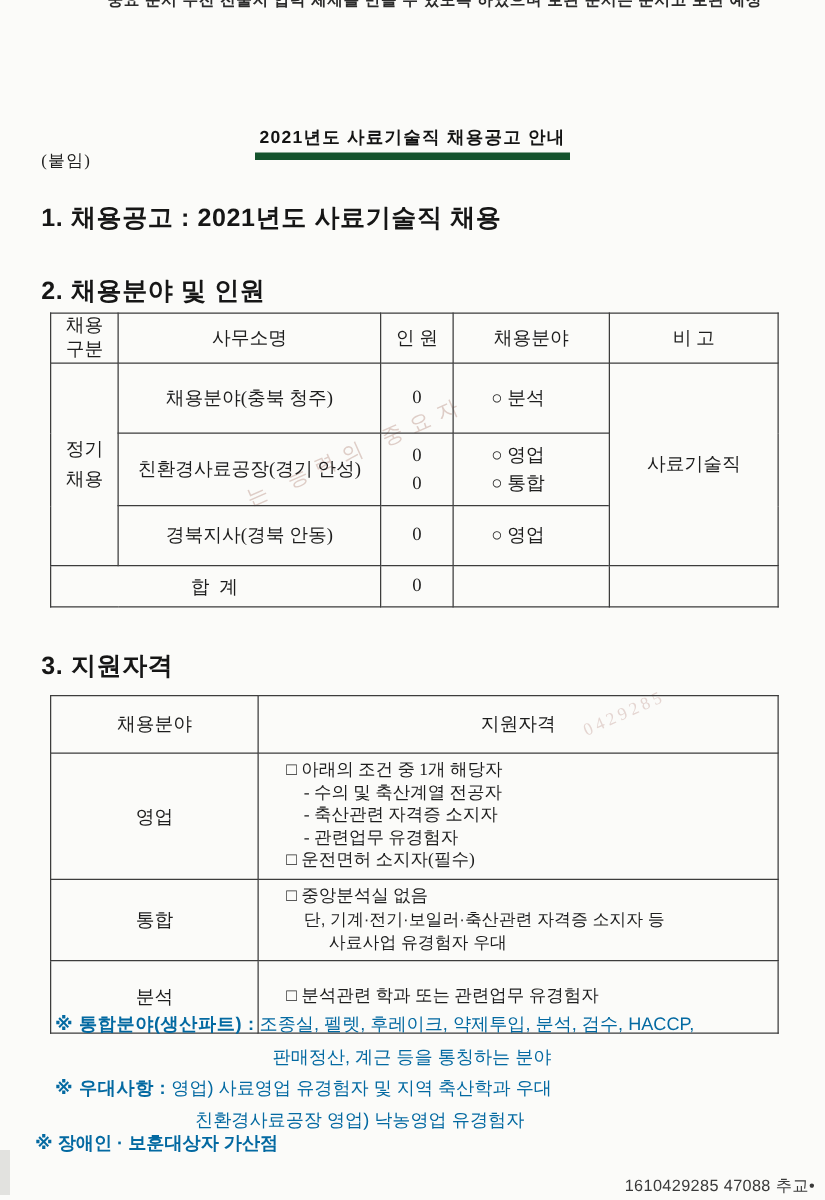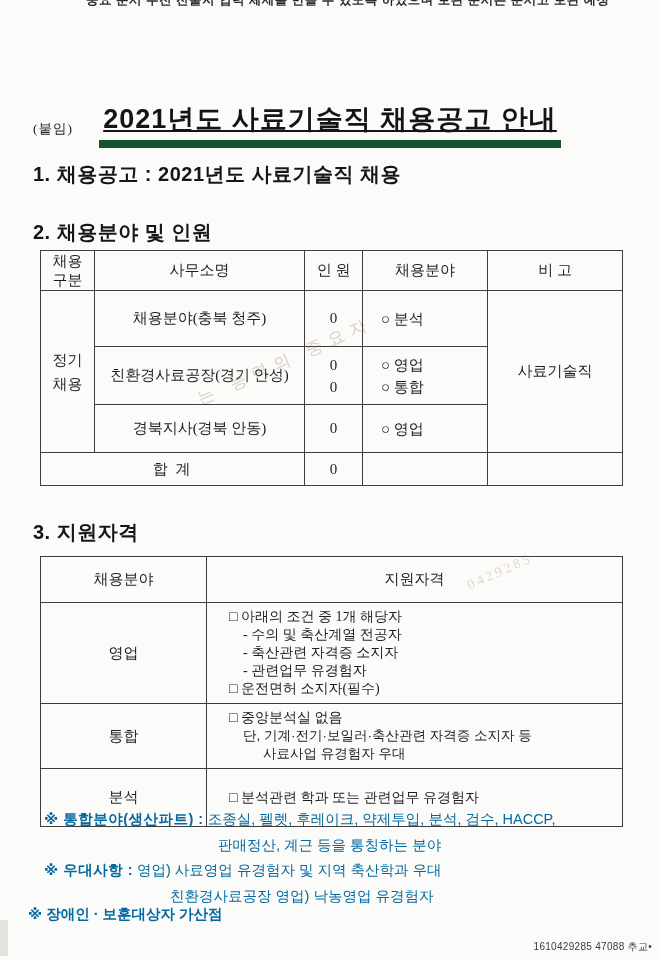--- a/index.html
+++ b/index.html
@@ -16,57 +16,57 @@
     display:block;margin-top:-8px;padding-left:86px;
     font-family:"Liberation Sans","DejaVu Sans",sans-serif;
     font-weight:bold;font-size:12.5px;letter-spacing:.5px;color:#2b2b2b;
     white-space:nowrap;
   }
   .attach{left:33px;top:84px;font-size:13.5px;letter-spacing:1px;margin-top:36px;}
   .title-wrap{left:0;top:101px;width:660px;text-align:center;}
   .title{
     display:inline-block;
     font-family:"Liberation Sans","DejaVu Sans",sans-serif;
-    font-weight:bold;font-size:27px;letter-spacing:1px;color:#141414;
-    border-bottom:8px solid #14532d;padding:0 4px 3px 4px;text-decoration:underline;
+    font-weight:bold;font-size:14px;letter-spacing:1px;color:#141414;
+    border-bottom:6px solid #14532d;padding:0 4px 3px 4px;
   }
   .sect{
     font-family:"Liberation Sans","DejaVu Sans",sans-serif;
     font-weight:bold;font-size:20px;letter-spacing:.5px;color:#161616;
     left:33px;white-space:nowrap;
   }
   .s1{top:161px;} .s2{top:219px;} .s3{top:519px;}
 
   table{border-collapse:collapse;table-layout:fixed;background:transparent;}
   .t1{left:40px;top:250px;width:582px;}
   .t2{left:40px;top:556px;width:582px;}
   td,th{border:1px solid #3d3d3d;font-weight:normal;font-size:15px;color:#1d1d1d;
         vertical-align:middle;padding:0;overflow:hidden;}
   .t1 table,.t2 table{width:582px;}
   .outer{border:1.6px solid #333;}
   th{text-align:center;}
   .ctr{text-align:center;}
   .hdr2{line-height:19px;}
-  .field-cell{padding-left:18px;line-height:22px;}
+  .field-cell{padding-left:30px;line-height:22px;}
   .qual-cell{padding:5px 6px 5px 0;}
   .qline{line-height:18px;font-size:14px;white-space:nowrap;}
   .ind-a{padding-left:22px;}
   .ind-b{padding-left:36px;}
   .ind-c{padding-left:56px;}
   .sansline{font-family:"Liberation Sans","DejaVu Sans",sans-serif;font-size:13.5px;}
 
   .note{
     font-family:"Liberation Sans","DejaVu Sans",sans-serif;
     font-size:14.5px;color:#0369a1;white-space:nowrap;
   }
   .note b{font-weight:bold;letter-spacing:.5px;}
   .footer-code{
     right:8px;top:940px;text-align:right;
     font-family:"Liberation Sans","DejaVu Sans",sans-serif;
-    font-size:10px;color:#3a3a3a;letter-spacing:.3px;
+    font-size:13px;color:#3a3a3a;letter-spacing:.3px;
   }
   .wm{
     font-family:"Liberation Serif","DejaVu Serif",serif;
     color:rgba(186,148,138,.45);white-space:nowrap;pointer-events:none;
   }
   .wm1{left:198px;top:388px;font-size:17px;letter-spacing:7px;
        transform:rotate(-24deg);transform-origin:left center;}
   .wm2{left:468px;top:578px;font-size:14px;letter-spacing:3px;
        transform:rotate(-24deg);transform-origin:left center;color:rgba(196,158,150,.4);}
   .smudge{left:0;top:920px;width:8px;height:36px;background:#e2e2df;}
@@ -188,16 +188,16 @@
 
 <div class="abs note" style="left:44px;top:810px">
   <b>※ 통합분야(생산파트) :</b>
   <span>조종실, 펠렛, 후레이크, 약제투입, 분석, 검수, HACCP,</span>
 </div>
 <div class="abs note" style="left:218px;top:836px">판매정산, 계근 등을 통칭하는 분야</div>
 <div class="abs note" style="left:44px;top:861px">
   <b>※ 우대사항 :</b>
   <span>영업) 사료영업 유경험자 및 지역 축산학과 우대</span>
 </div>
-<div class="abs note" style="left:170px;top:887px">친환경사료공장 영업) 낙농영업 유경험자</div>
+<div class="abs note" style="left:156px;top:887px">친환경사료공장 영업) 낙농영업 유경험자</div>
 <div class="abs note" style="left:28px;top:905px;font-weight:bold">※ 장애인 · 보훈대상자 가산점</div>
 
 <div class="abs footer-code">1610429285 47088 추교•</div>
 
 </body></html>

